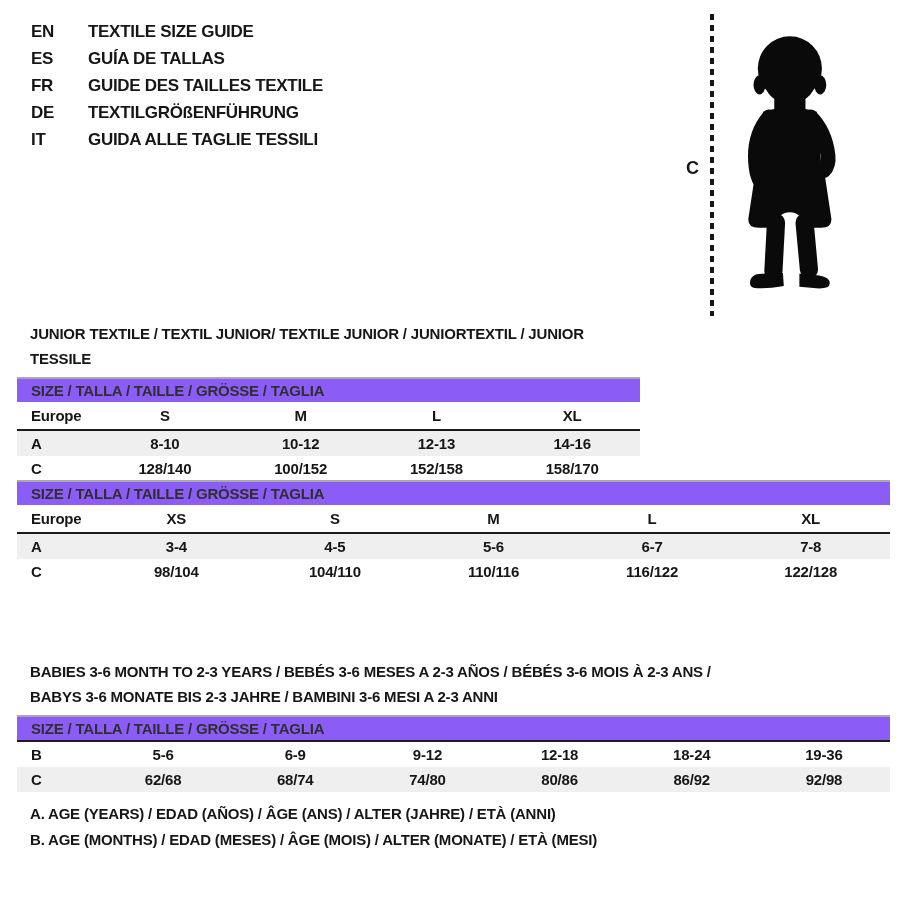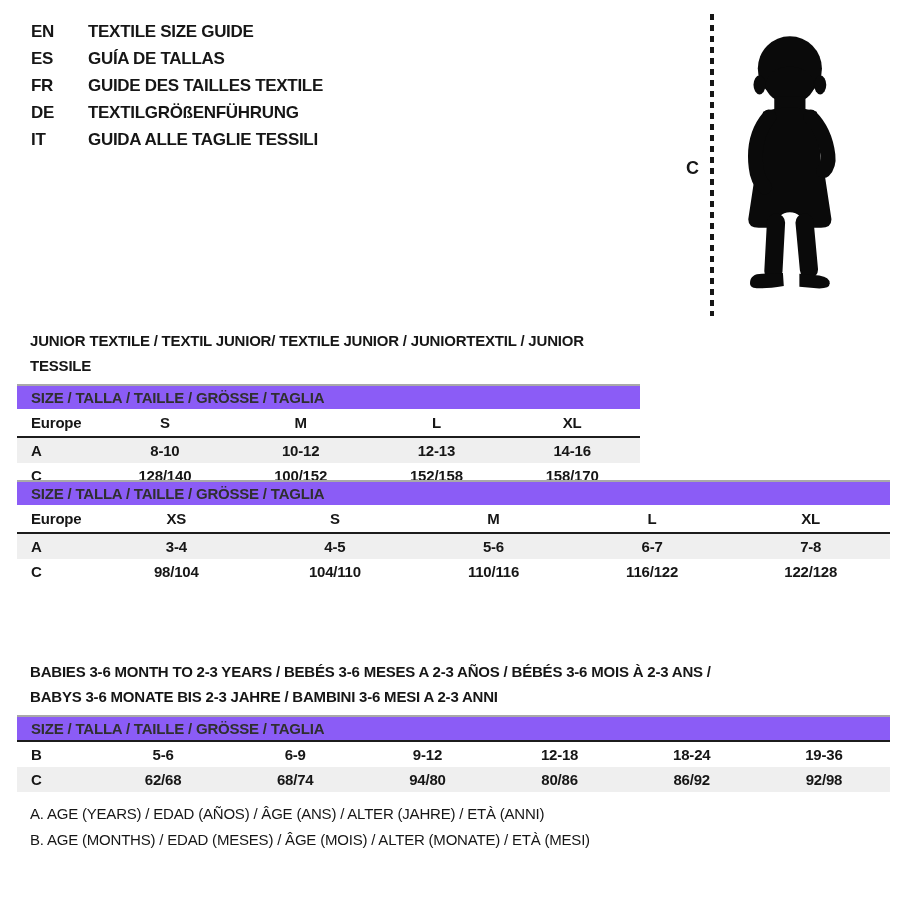--- a/index.html
+++ b/index.html
@@ -23,21 +23,21 @@
   .figure{position:absolute;left:650px;top:0;width:240px;height:330px;}
   .c-label{position:absolute;left:36px;top:158px;font-weight:700;font-size:18px;}
   .dotted-line{
     position:absolute;left:60px;top:14px;width:4px;height:302px;
     background:repeating-linear-gradient(to bottom,#161616 0 6px,transparent 6px 11px);
   }
   .baby-svg{position:absolute;left:74px;top:12px;}
 
   
   .tbl{position:absolute;left:17px;}
-  .t1{top:328px;width:623px;}
+  .t1{top:321px;width:623px;}
   .t2{top:480px;width:873px;}
   .t3{top:636px;width:873px;margin-top:23px;}
   .tbl-title{
     margin-left:13px;font-weight:700;font-size:15px;letter-spacing:-0.2px;
     line-height:25px;white-space:pre-line;margin-bottom:6px;
   }
   .size-bar{
     background:#8b5cf6;border-top:2px solid #a9a9a9;
     height:23px;line-height:23px;padding-left:14px;
     font-weight:700;font-size:15px;letter-spacing:-0.2px;color:#2f2f2f;
@@ -46,21 +46,21 @@
   .rows{width:100%;}
   .row{display:grid;align-items:center;height:25px;}
   .row.head-underline{height:27px;border-bottom:2px solid #1c1c1c;}
   .row.shaded{background:#efefef;}
   .cell{font-weight:700;font-size:15px;letter-spacing:-0.2px;text-align:center;}
   .cell.label{text-align:left;padding-left:14px;font-weight:700;}
   .row.head-underline .cell.label{font-weight:600;}
 
   
   .footnotes{position:absolute;left:30px;top:801px;}
-  .footnote{font-weight:400;font-size:15px;letter-spacing:-0.2px;line-height:26px;}
+  .footnote{font-weight:700;font-size:15px;letter-spacing:-0.2px;line-height:26px;}
 </style>
 </head>
 <body>
 
 <div class="canvas">
 
   <div class="langs">
       <div class="lang-row">
         <span class="lang-code">EN</span>
         <span class="lang-title">TEXTILE SIZE GUIDE</span>
@@ -174,21 +174,21 @@
           <div class="cell">6-9</div>
           <div class="cell">9-12</div>
           <div class="cell">12-18</div>
           <div class="cell">18-24</div>
           <div class="cell">19-36</div>
         </div>
         <div class="row shaded" style="grid-template-columns: 80px repeat(6, 1fr);">
           <div class="cell label">C</div>
           <div class="cell">62/68</div>
           <div class="cell">68/74</div>
-          <div class="cell">94/80</div>
+          <div class="cell">74/80</div>
           <div class="cell">80/86</div>
           <div class="cell">86/92</div>
           <div class="cell">92/98</div>
         </div>
       </div>
   </section>
 
   <div class="footnotes">
       <div class="footnote">A. AGE (YEARS) / EDAD (AÑOS) / ÂGE (ANS) / ALTER (JAHRE) / ETÀ (ANNI)</div>
       <div class="footnote">B. AGE (MONTHS) / EDAD (MESES) / ÂGE (MOIS) / ALTER (MONATE) / ETÀ (MESI)</div>

